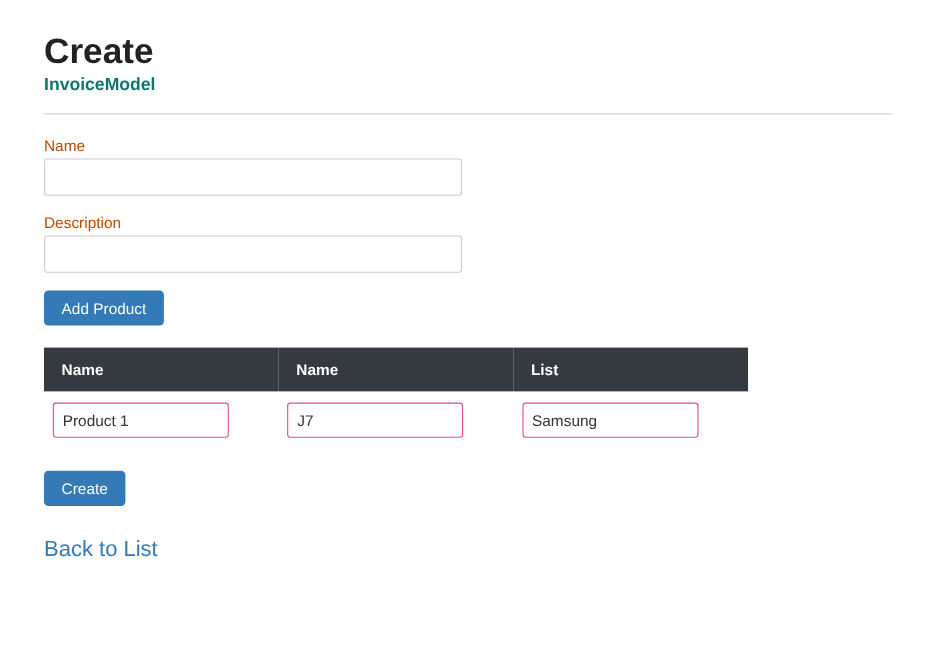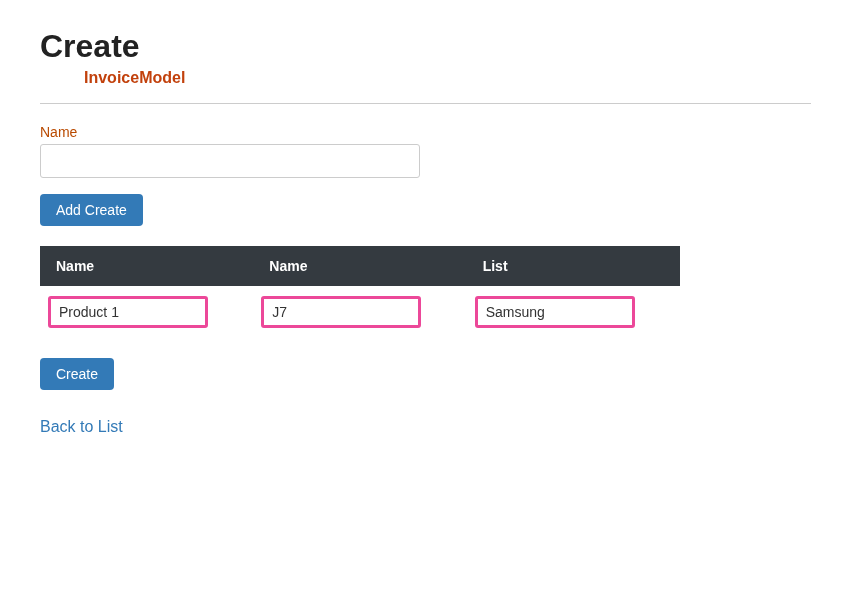--- a/index.html
+++ b/index.html
@@ -24,23 +24,22 @@
     .page-title {
       font-size: 32px;
       font-weight: bold;
       color: #222;
       margin-bottom: 4px;
     }
 
     .page-subtitle {
       font-size: 16px;
       font-weight: bold;
-      color: #c2410c;
+      color: #0f766e;
       margin-bottom: 16px;
-      margin-left: 44px;
     }
 
     .divider {
       border: none;
       border-top: 1px solid #ccc;
       margin-bottom: 20px;
     }
 
     .form-group {
       margin-bottom: 16px;
@@ -97,21 +96,21 @@
       background-color: #fff;
     }
 
     .product-table tbody td {
       padding: 10px 8px;
     }
 
     .table-input {
       width: 160px;
       height: 32px;
-      border: 3px solid #ec4899;
+      border: 1px solid #ec4899;
       border-radius: 3px;
       padding: 4px 8px;
       font-size: 14px;
       color: #333;
       outline: none;
     }
 
     .btn-create {
       background-color: #337ab7;
       color: #fff;
@@ -119,21 +118,21 @@
       border-radius: 4px;
       padding: 8px 16px;
       font-size: 14px;
       cursor: pointer;
       margin-bottom: 16px;
     }
 
     .back-link {
       color: #337ab7;
       text-decoration: none;
-      font-size: 16px;
+      font-size: 20px;
       display: inline-block;
     }
   </style>
 </head>
 <body>
 
 <div class="page-container">
   
   <h1 class="page-title">Create</h1>
 
@@ -141,23 +140,27 @@
 
   <hr class="divider">
 
   
   <div class="form-group">
     <label class="form-label">Name</label>
     <input type="text" class="form-input" value="" placeholder="" style="">
   </div>
 
   
+  <div class="form-group">
+    <label class="form-label">Description</label>
+    <input type="text" class="form-input" value="" placeholder="" style="">
+  </div>
 
   
-  <button class="btn-add-product">Add Create</button>
+  <button class="btn-add-product">Add Product</button>
 
   
   <table class="product-table">
     <thead>
       <tr>
         <th>Name</th>
         <th>Name</th>
         <th>List</th>
       </tr>
     </thead>

